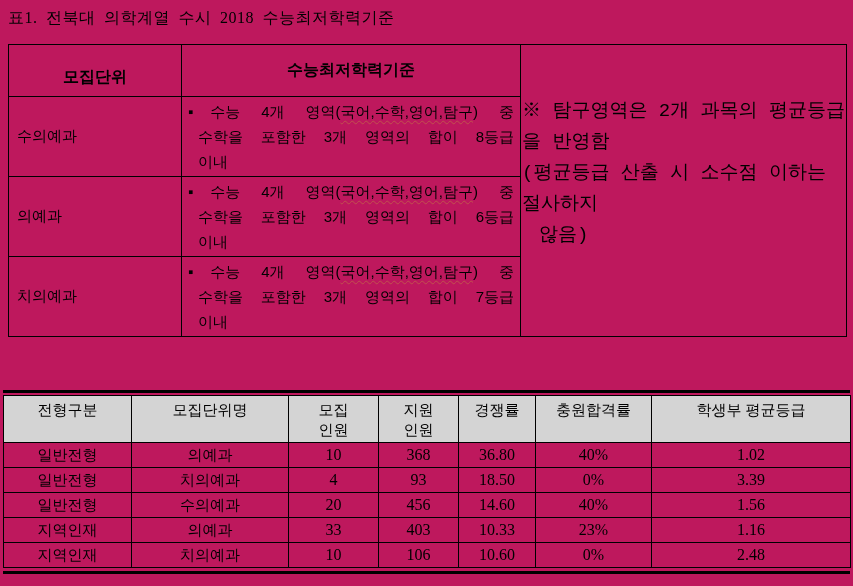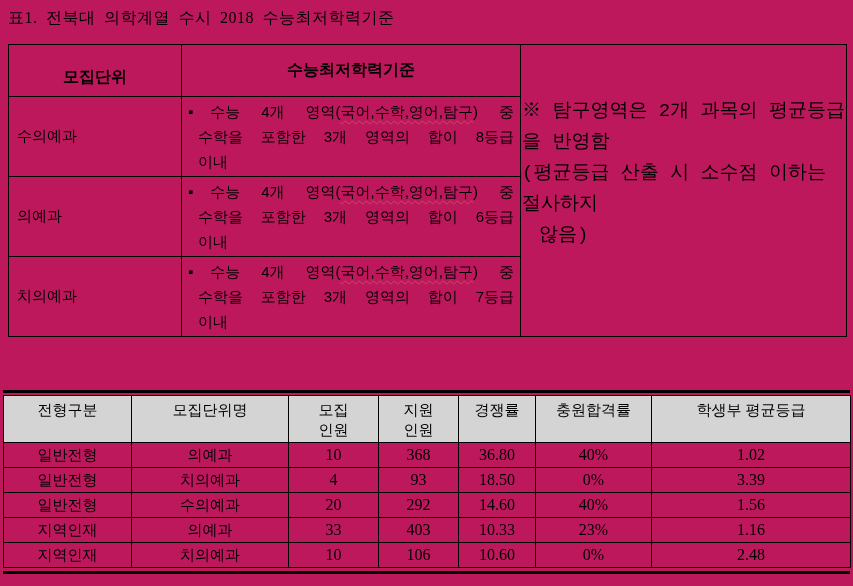--- a/index.html
+++ b/index.html
@@ -155,21 +155,21 @@
         <td class="num">4</td>
         <td class="num">93</td>
         <td class="num">18.50</td>
         <td class="num">0%</td>
         <td class="num">3.39</td>
       </tr>
       <tr>
         <td>일반전형</td>
         <td>수의예과</td>
         <td class="num">20</td>
-        <td class="num">292</td>
+        <td class="num">456</td>
         <td class="num">14.60</td>
         <td class="num">40%</td>
         <td class="num">1.56</td>
       </tr>
       <tr>
         <td>지역인재</td>
         <td>의예과</td>
         <td class="num">33</td>
         <td class="num">403</td>
         <td class="num">10.33</td>

